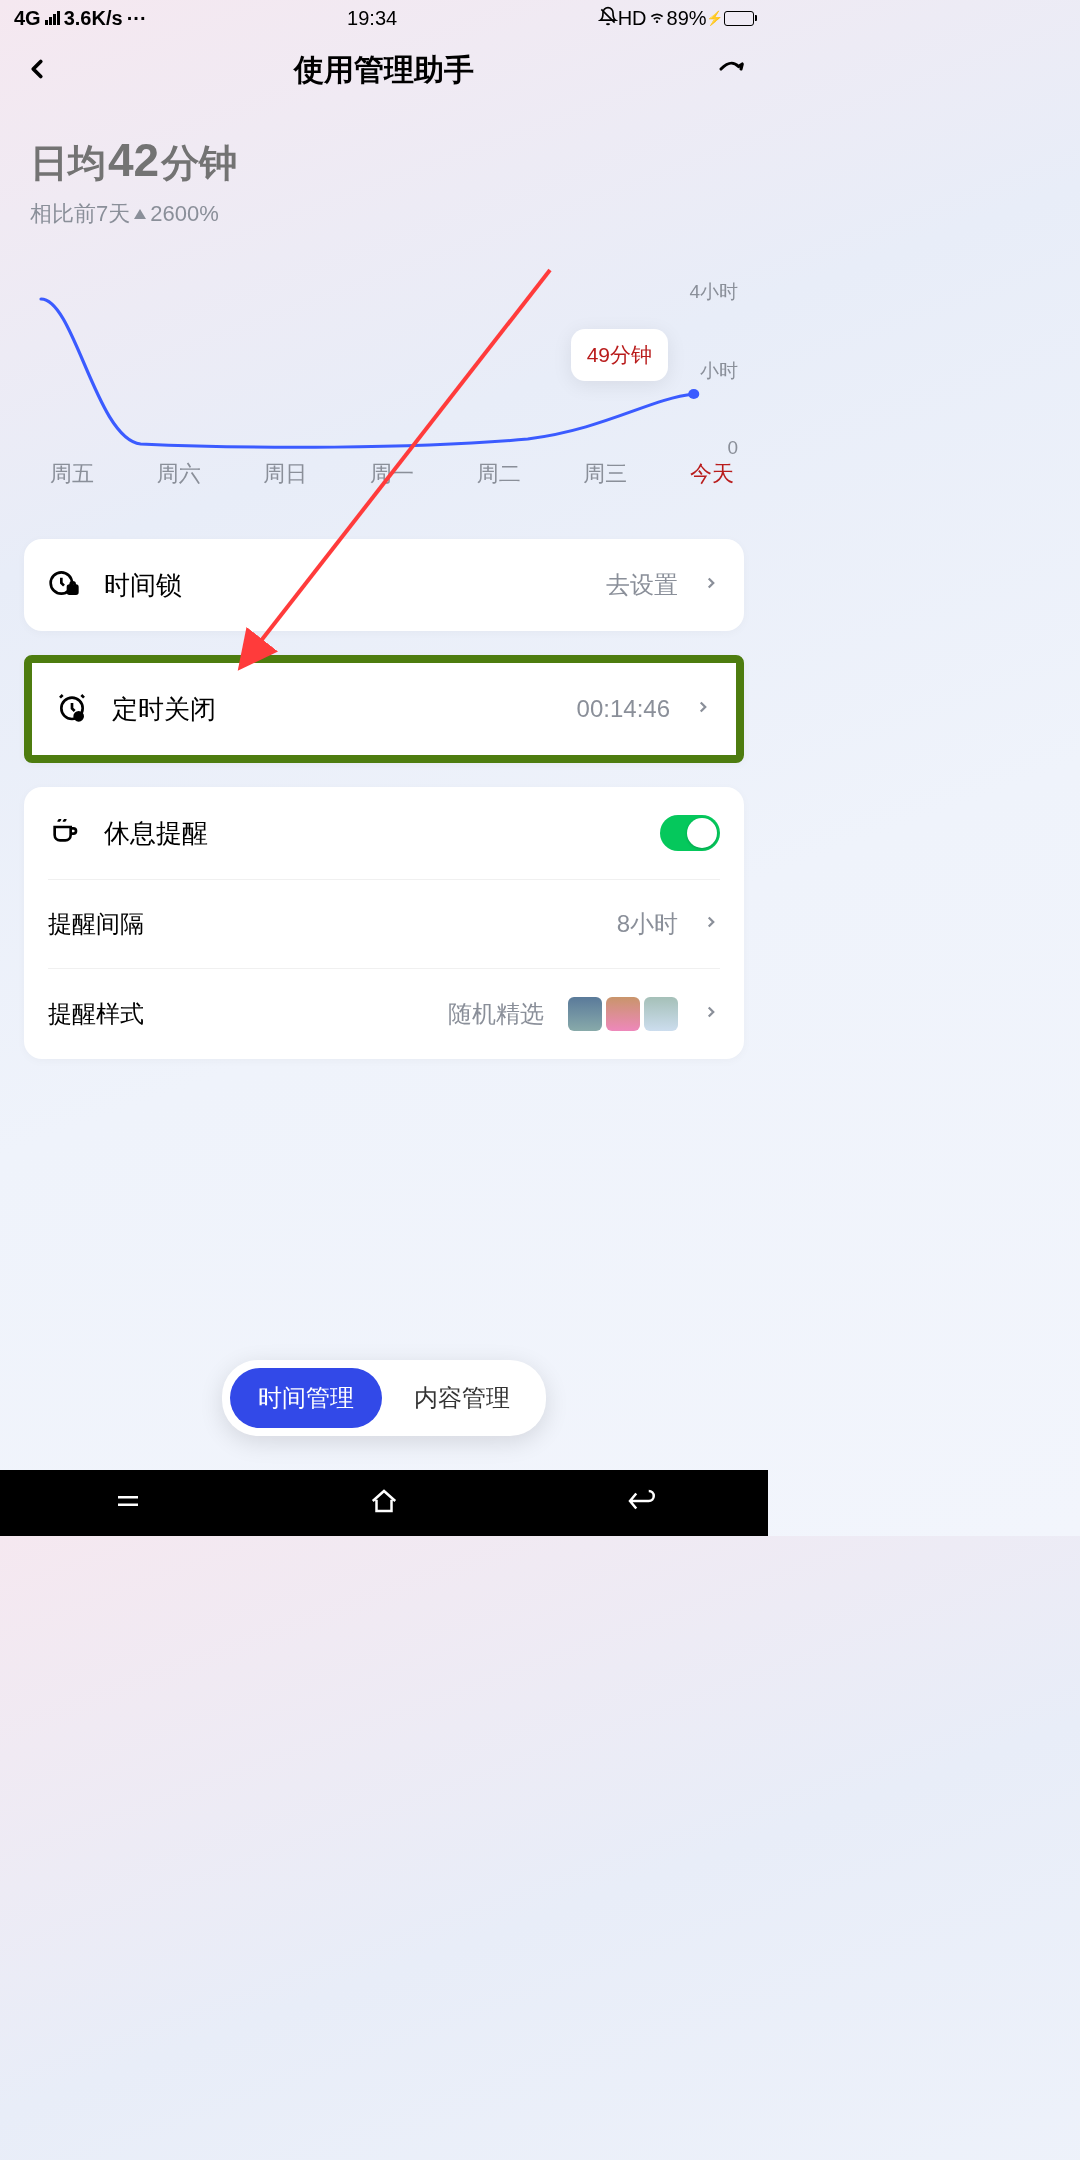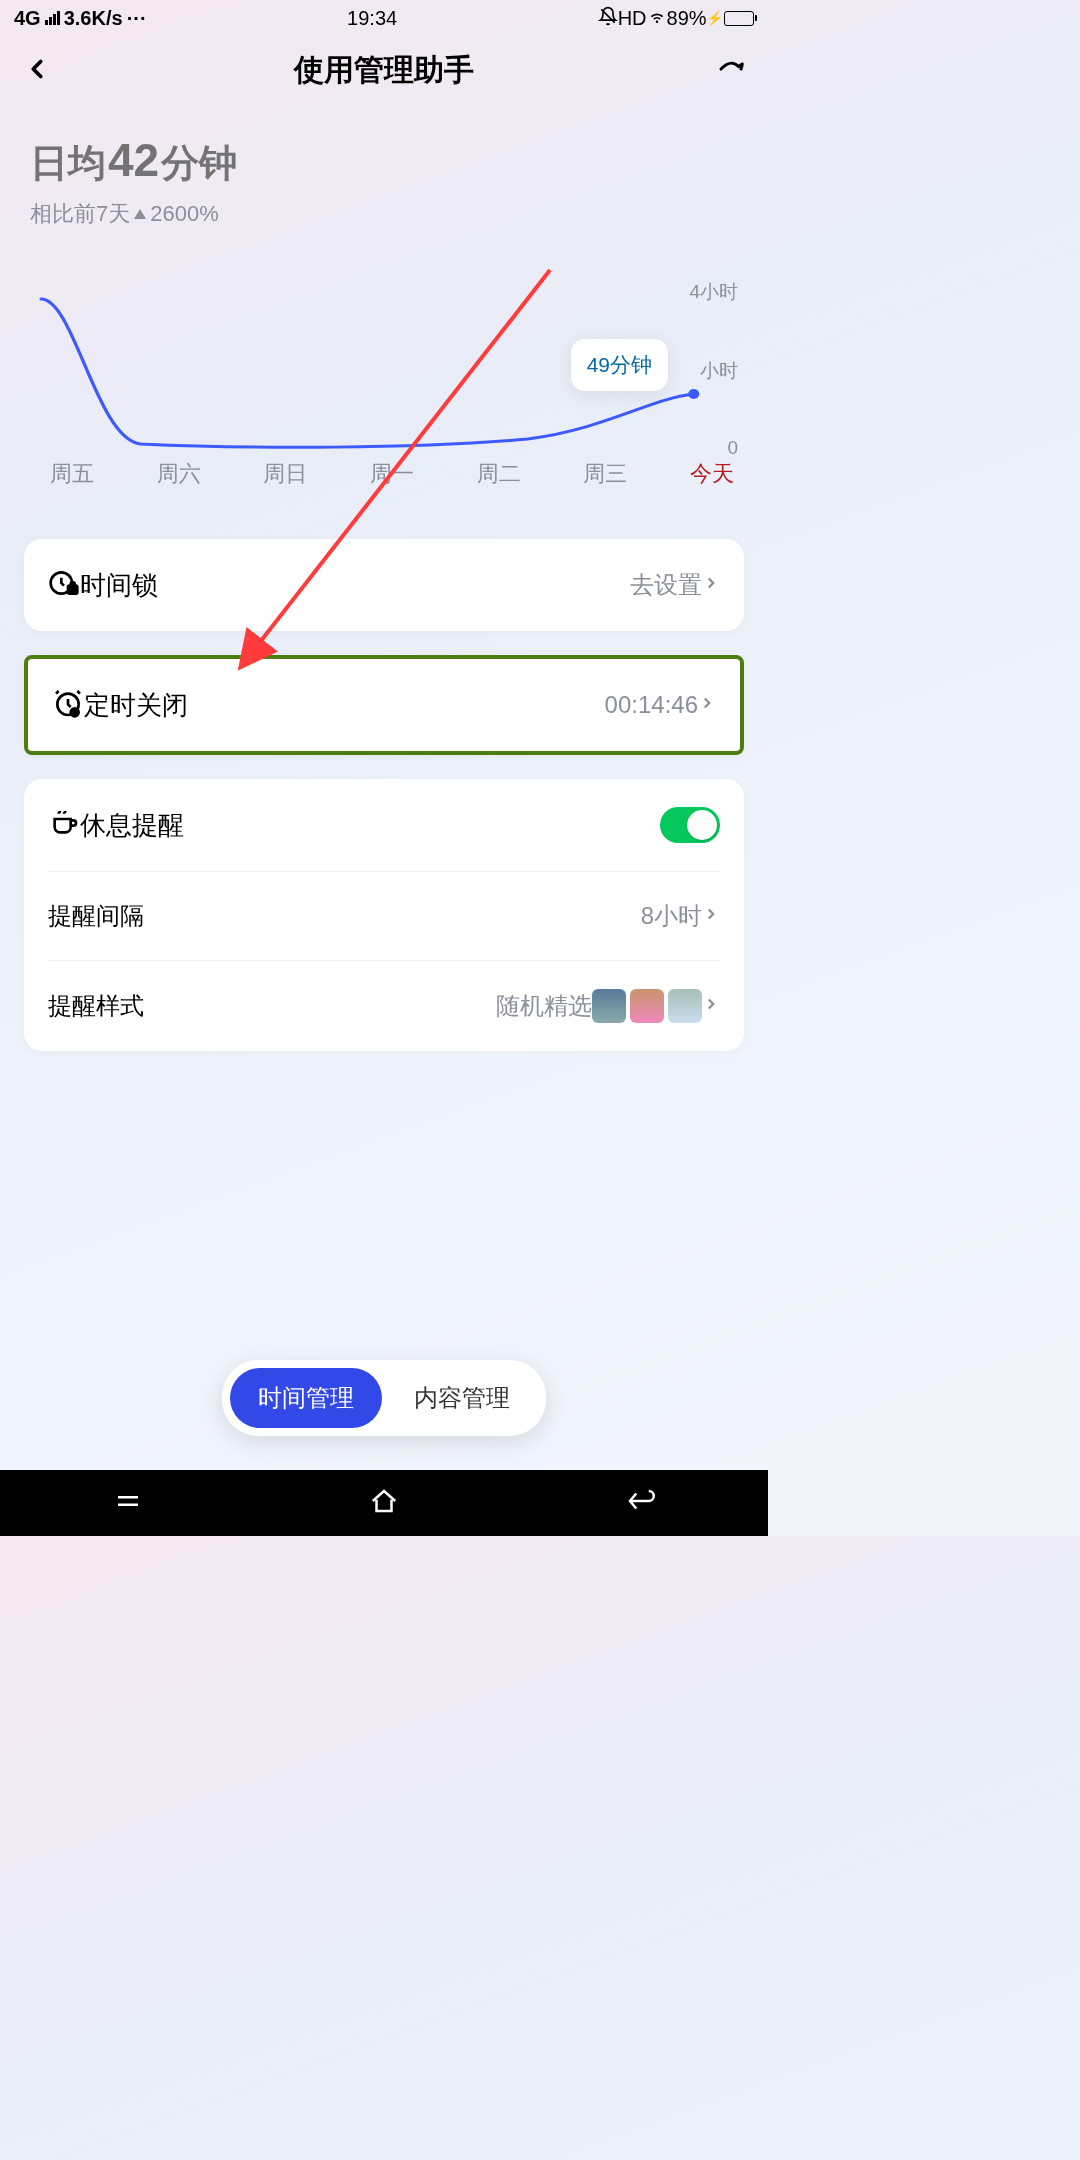--- a/index.html
+++ b/index.html
@@ -97,52 +97,52 @@
   .chart-area { height: 180px; position: relative; }
   .y-labels {
     position: absolute; right: 0; top: 0; height: 100%;
     display: flex; flex-direction: column; justify-content: space-between;
     color: #8a8f99; font-size: 19px; text-align: right;
   }
   .chart-svg { width: 100%; height: 100%; }
   .tooltip {
     position: absolute;
     right: 70px;
-    top: 60px;
+    top: 50px;
     background: #fff;
     padding: 12px 16px;
     border-radius: 14px;
     font-size: 21px;
-    color: #0369a1;
+    color: #b91c1c;
     box-shadow: 0 4px 20px rgba(0,0,0,0.08);
   }
   .x-labels {
     display: flex;
     justify-content: space-between;
     padding: 0 4px 0 20px;
     color: #8a8f99;
     font-size: 22px;
   }
   .x-labels .active { color: #b91c1c; }
   
   .cards { padding: 40px 24px 100px; display: flex; flex-direction: column; gap: 24px; }
   .card {
     background: #fff;
     border-radius: 18px;
     box-shadow: 0 2px 10px rgba(0,0,0,0.03);
   }
   .card.highlight {
-    border: 4px solid #4d7c0f;
+    border: 8px solid #4d7c0f;
     border-radius: 8px;
   }
   .row {
     display: flex;
     align-items: center;
     padding: 28px 24px;
-    gap: 0;
+    gap: 24px;
   }
   .row-icon svg { width: 32px; height: 32px; }
   .row-label { font-size: 26px; color: #000; flex: 1; }
   .row-value { font-size: 24px; color: #8a8f99; }
   .chev svg { width: 18px; height: 18px; }
   .divider { height: 1px; background: #f0f0f0; margin: 0 24px; }
   .toggle {
     width: 60px; height: 36px; background: #05c85c;
     border-radius: 18px; position: relative;
   }

